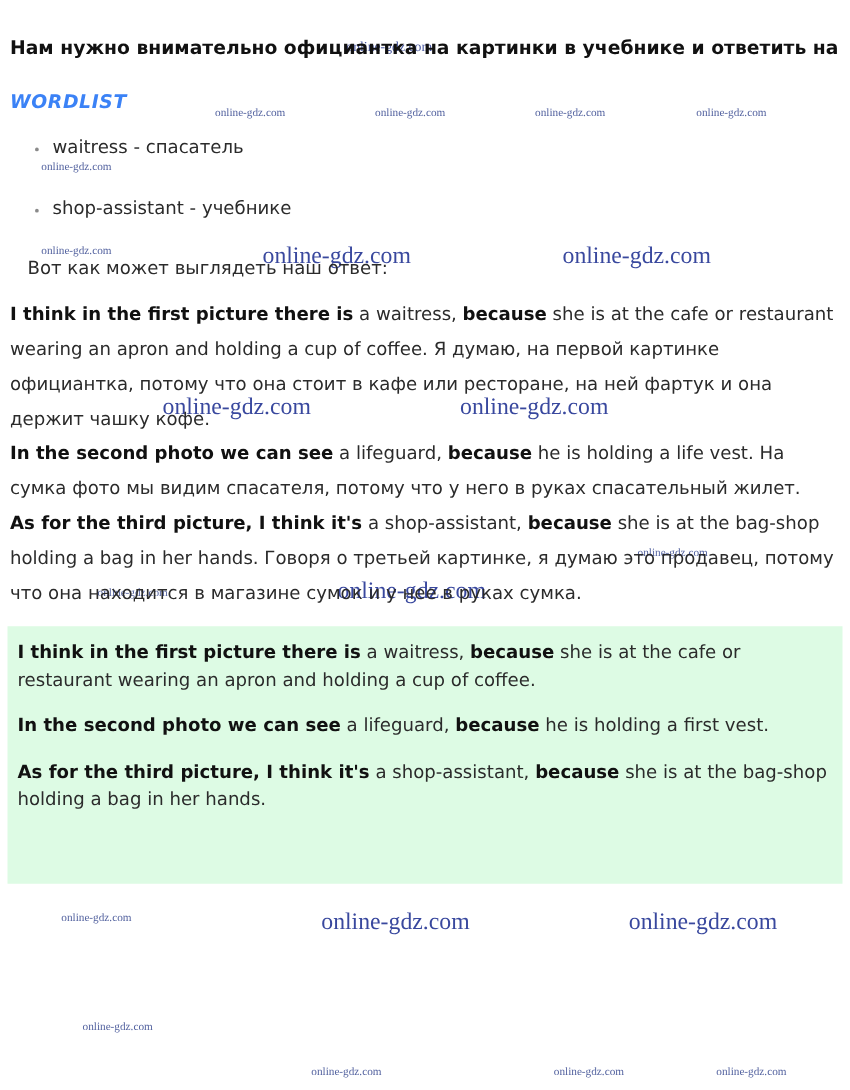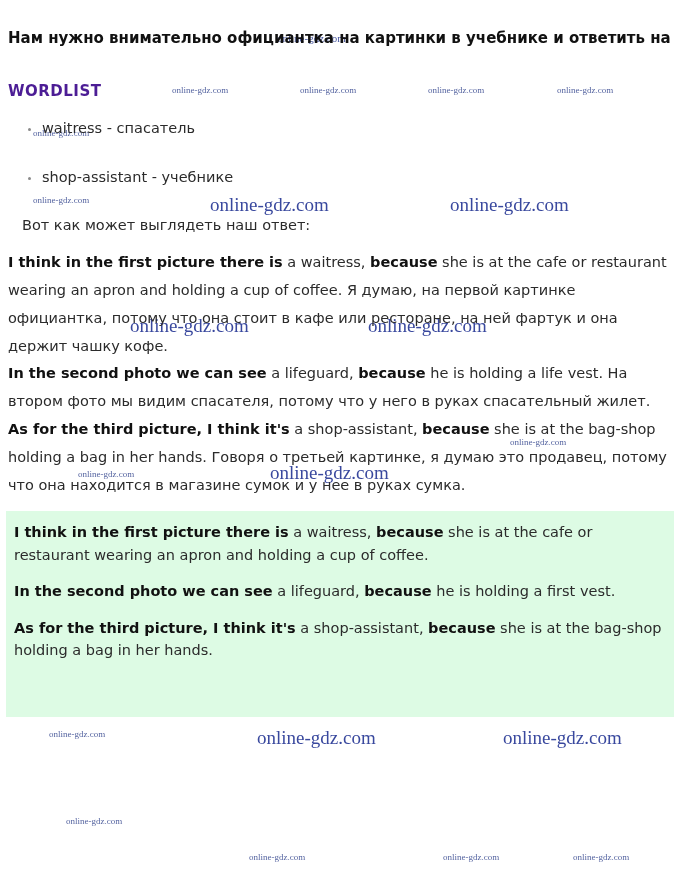--- a/index.html
+++ b/index.html
@@ -58,23 +58,24 @@
     color: #111;
     line-height: 1.35;
     margin: 28px 0 0 0;
     padding: 0 2px;
   }
 
   .wordlist-title {
     font-size: 15px;
     font-weight: bold;
     letter-spacing: 0.5px;
-    margin: 34px 0 0 2px;
-    color: #4c1d95;
+    margin: 24px 0 0 2px;
+    color: #3b82f6;
     font-variant: small-caps;
+    font-style: italic;
   }
 
   ul.wordlist {
     list-style: none;
     margin: 20px 0 0 0;
     padding: 0 0 0 22px;
   }
   ul.wordlist li {
     position: relative;
     font-size: 14.5px;
@@ -154,21 +155,21 @@
       <li>shop-assistant - учебнике</li>
     </ul>
 
     <div class="lead-line">Вот как может выглядеть наш ответ:</div>
 
     <div class="answer-block">
       <p>
         <b>I think in the first picture there is</b><span> a waitress, </span><b>because</b><span> she is at the cafe or restaurant wearing an apron and holding a cup of coffee. Я думаю, на первой картинке официантка, потому что она стоит в кафе или ресторане, на ней фартук и она держит чашку кофе.</span>
       </p>
       <p>
-        <b>In the second photo we can see</b><span> a lifeguard, </span><b>because</b><span> he is holding a life vest. На втором фото мы видим спасателя, потому что у него в руках спасательный жилет.</span>
+        <b>In the second photo we can see</b><span> a lifeguard, </span><b>because</b><span> he is holding a life vest. На сумка фото мы видим спасателя, потому что у него в руках спасательный жилет.</span>
       </p>
       <p>
         <b>As for the third picture, I think it's</b><span> a shop-assistant, </span><b>because</b><span> she is at the bag-shop holding a bag in her hands. Говоря о третьей картинке, я думаю это продавец, потому что она находится в магазине сумок и у нее в руках сумка.</span>
       </p>
     </div>
 
     <div class="green-box">
       <p>
         <b>I think in the first picture there is</b><span> a waitress, </span><b>because</b><span> she is at the cafe or restaurant wearing an apron and holding a cup of coffee.</span>
       </p>

